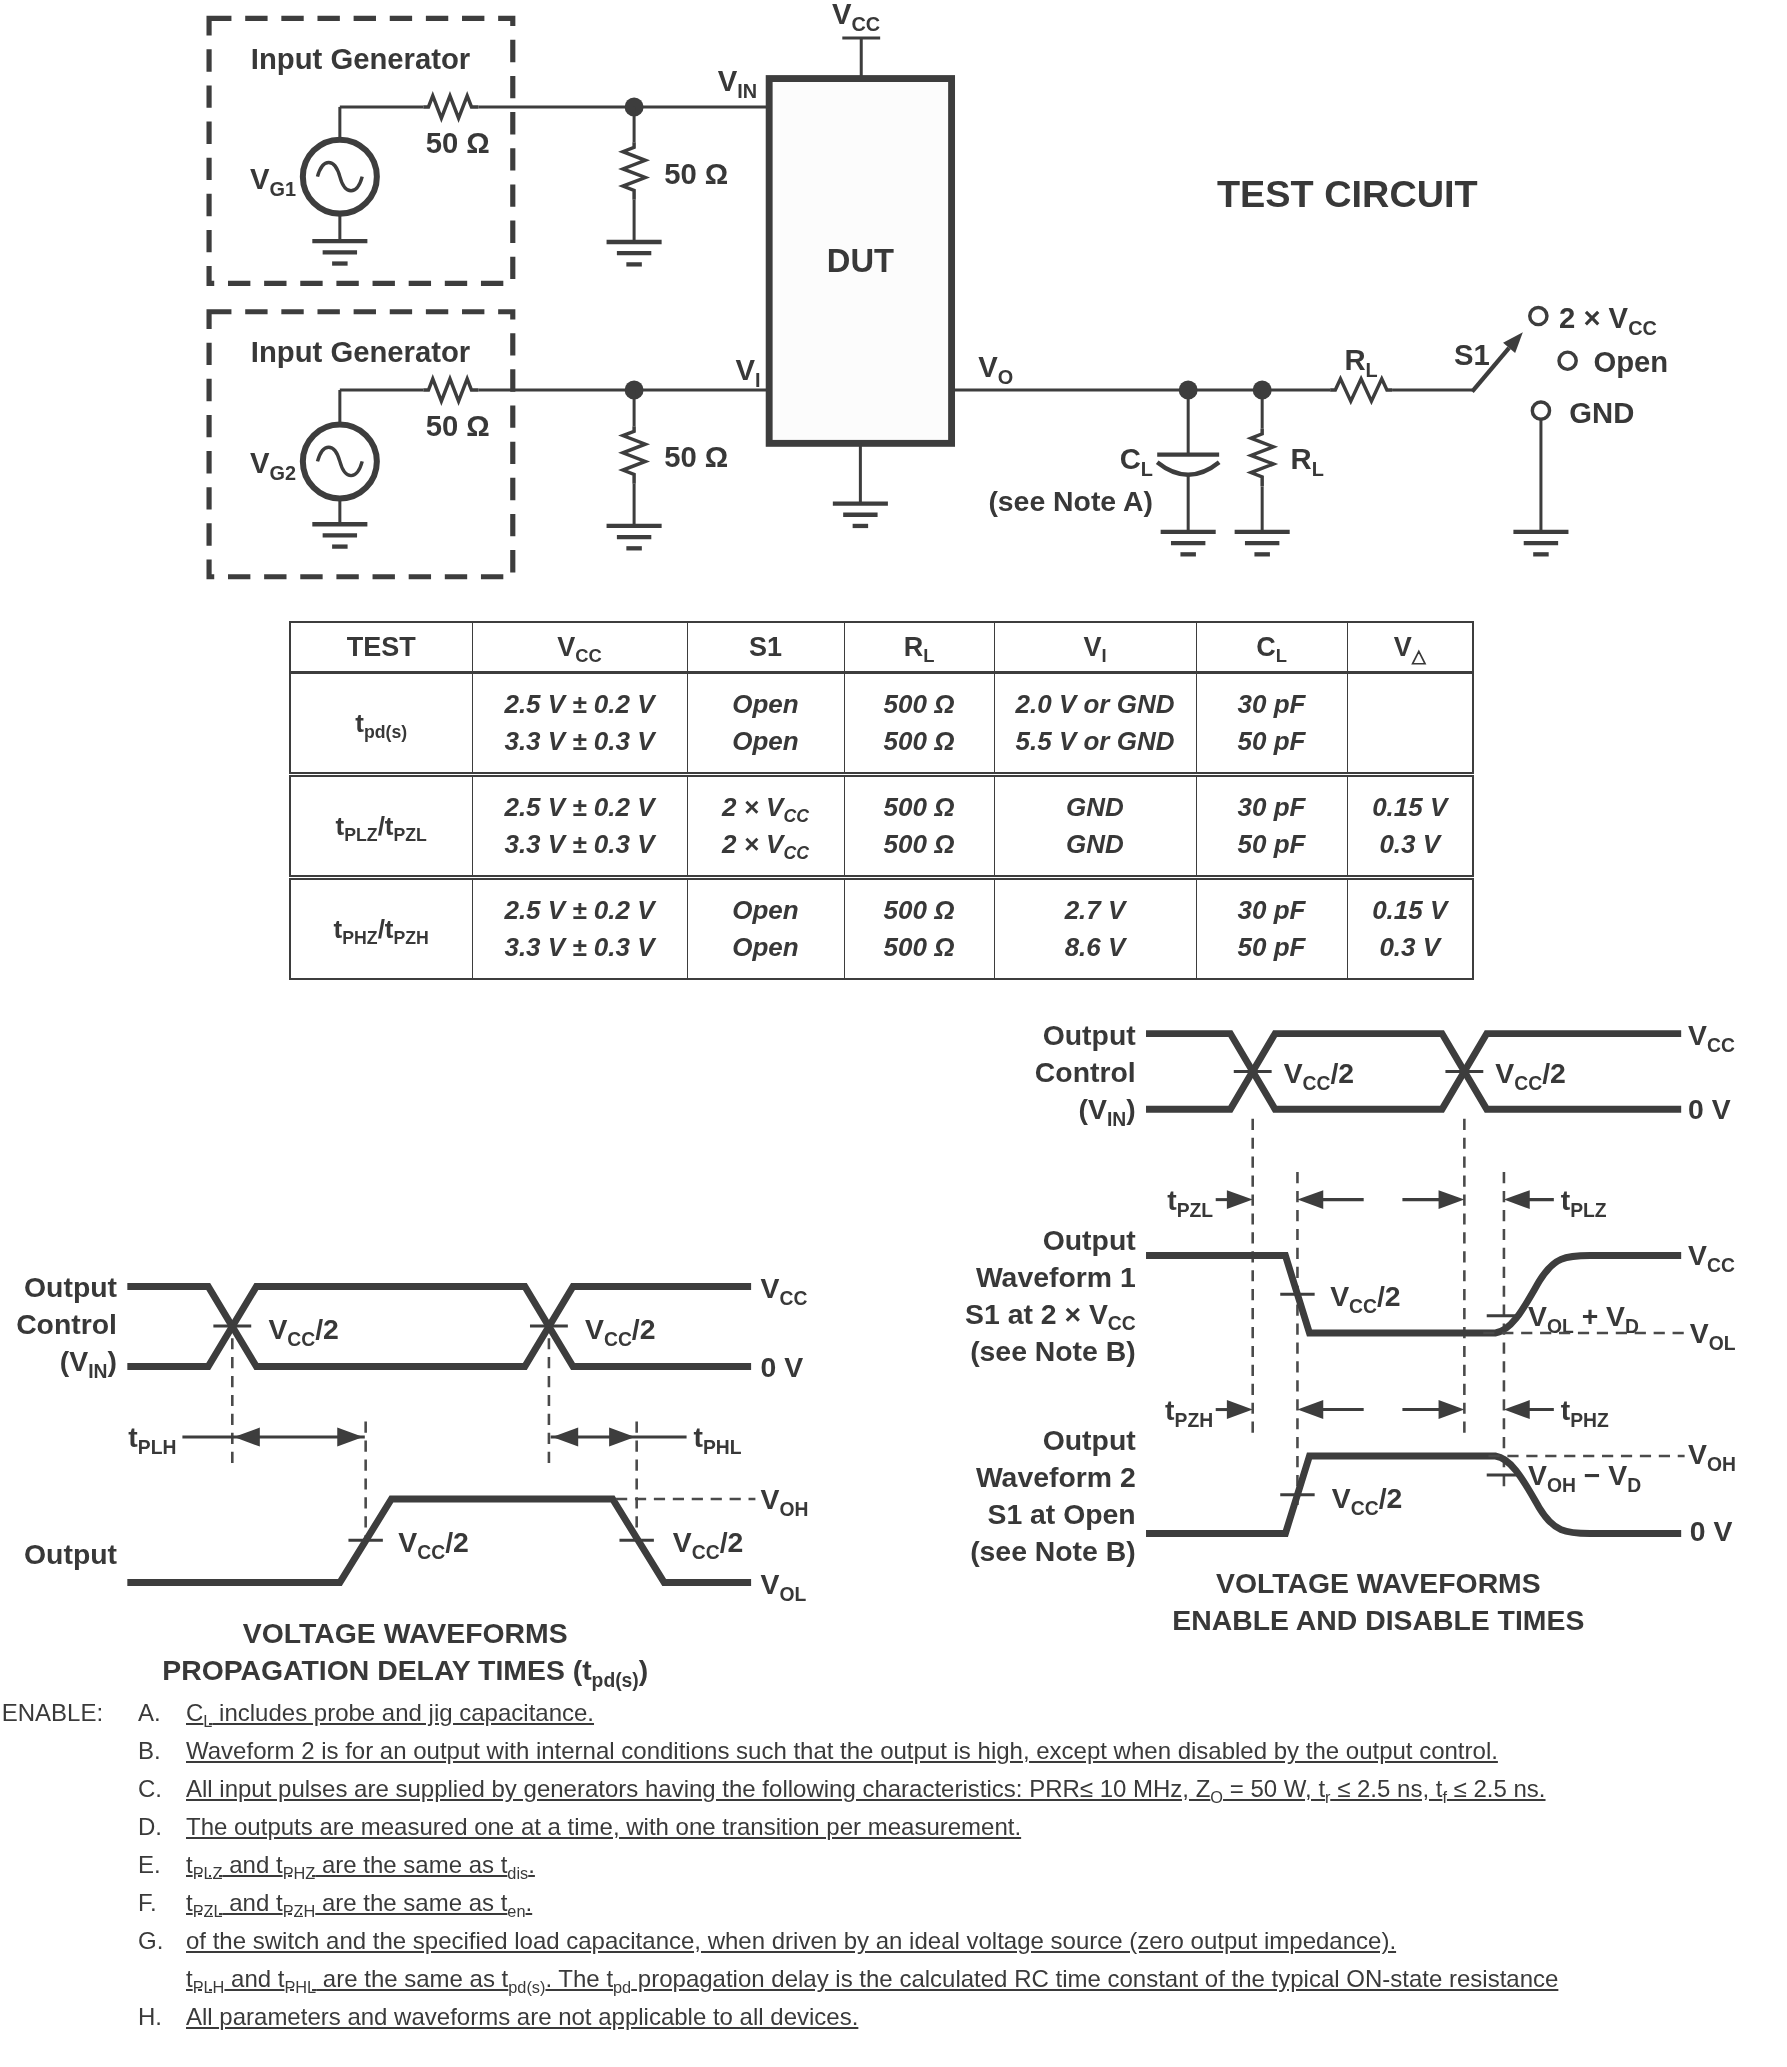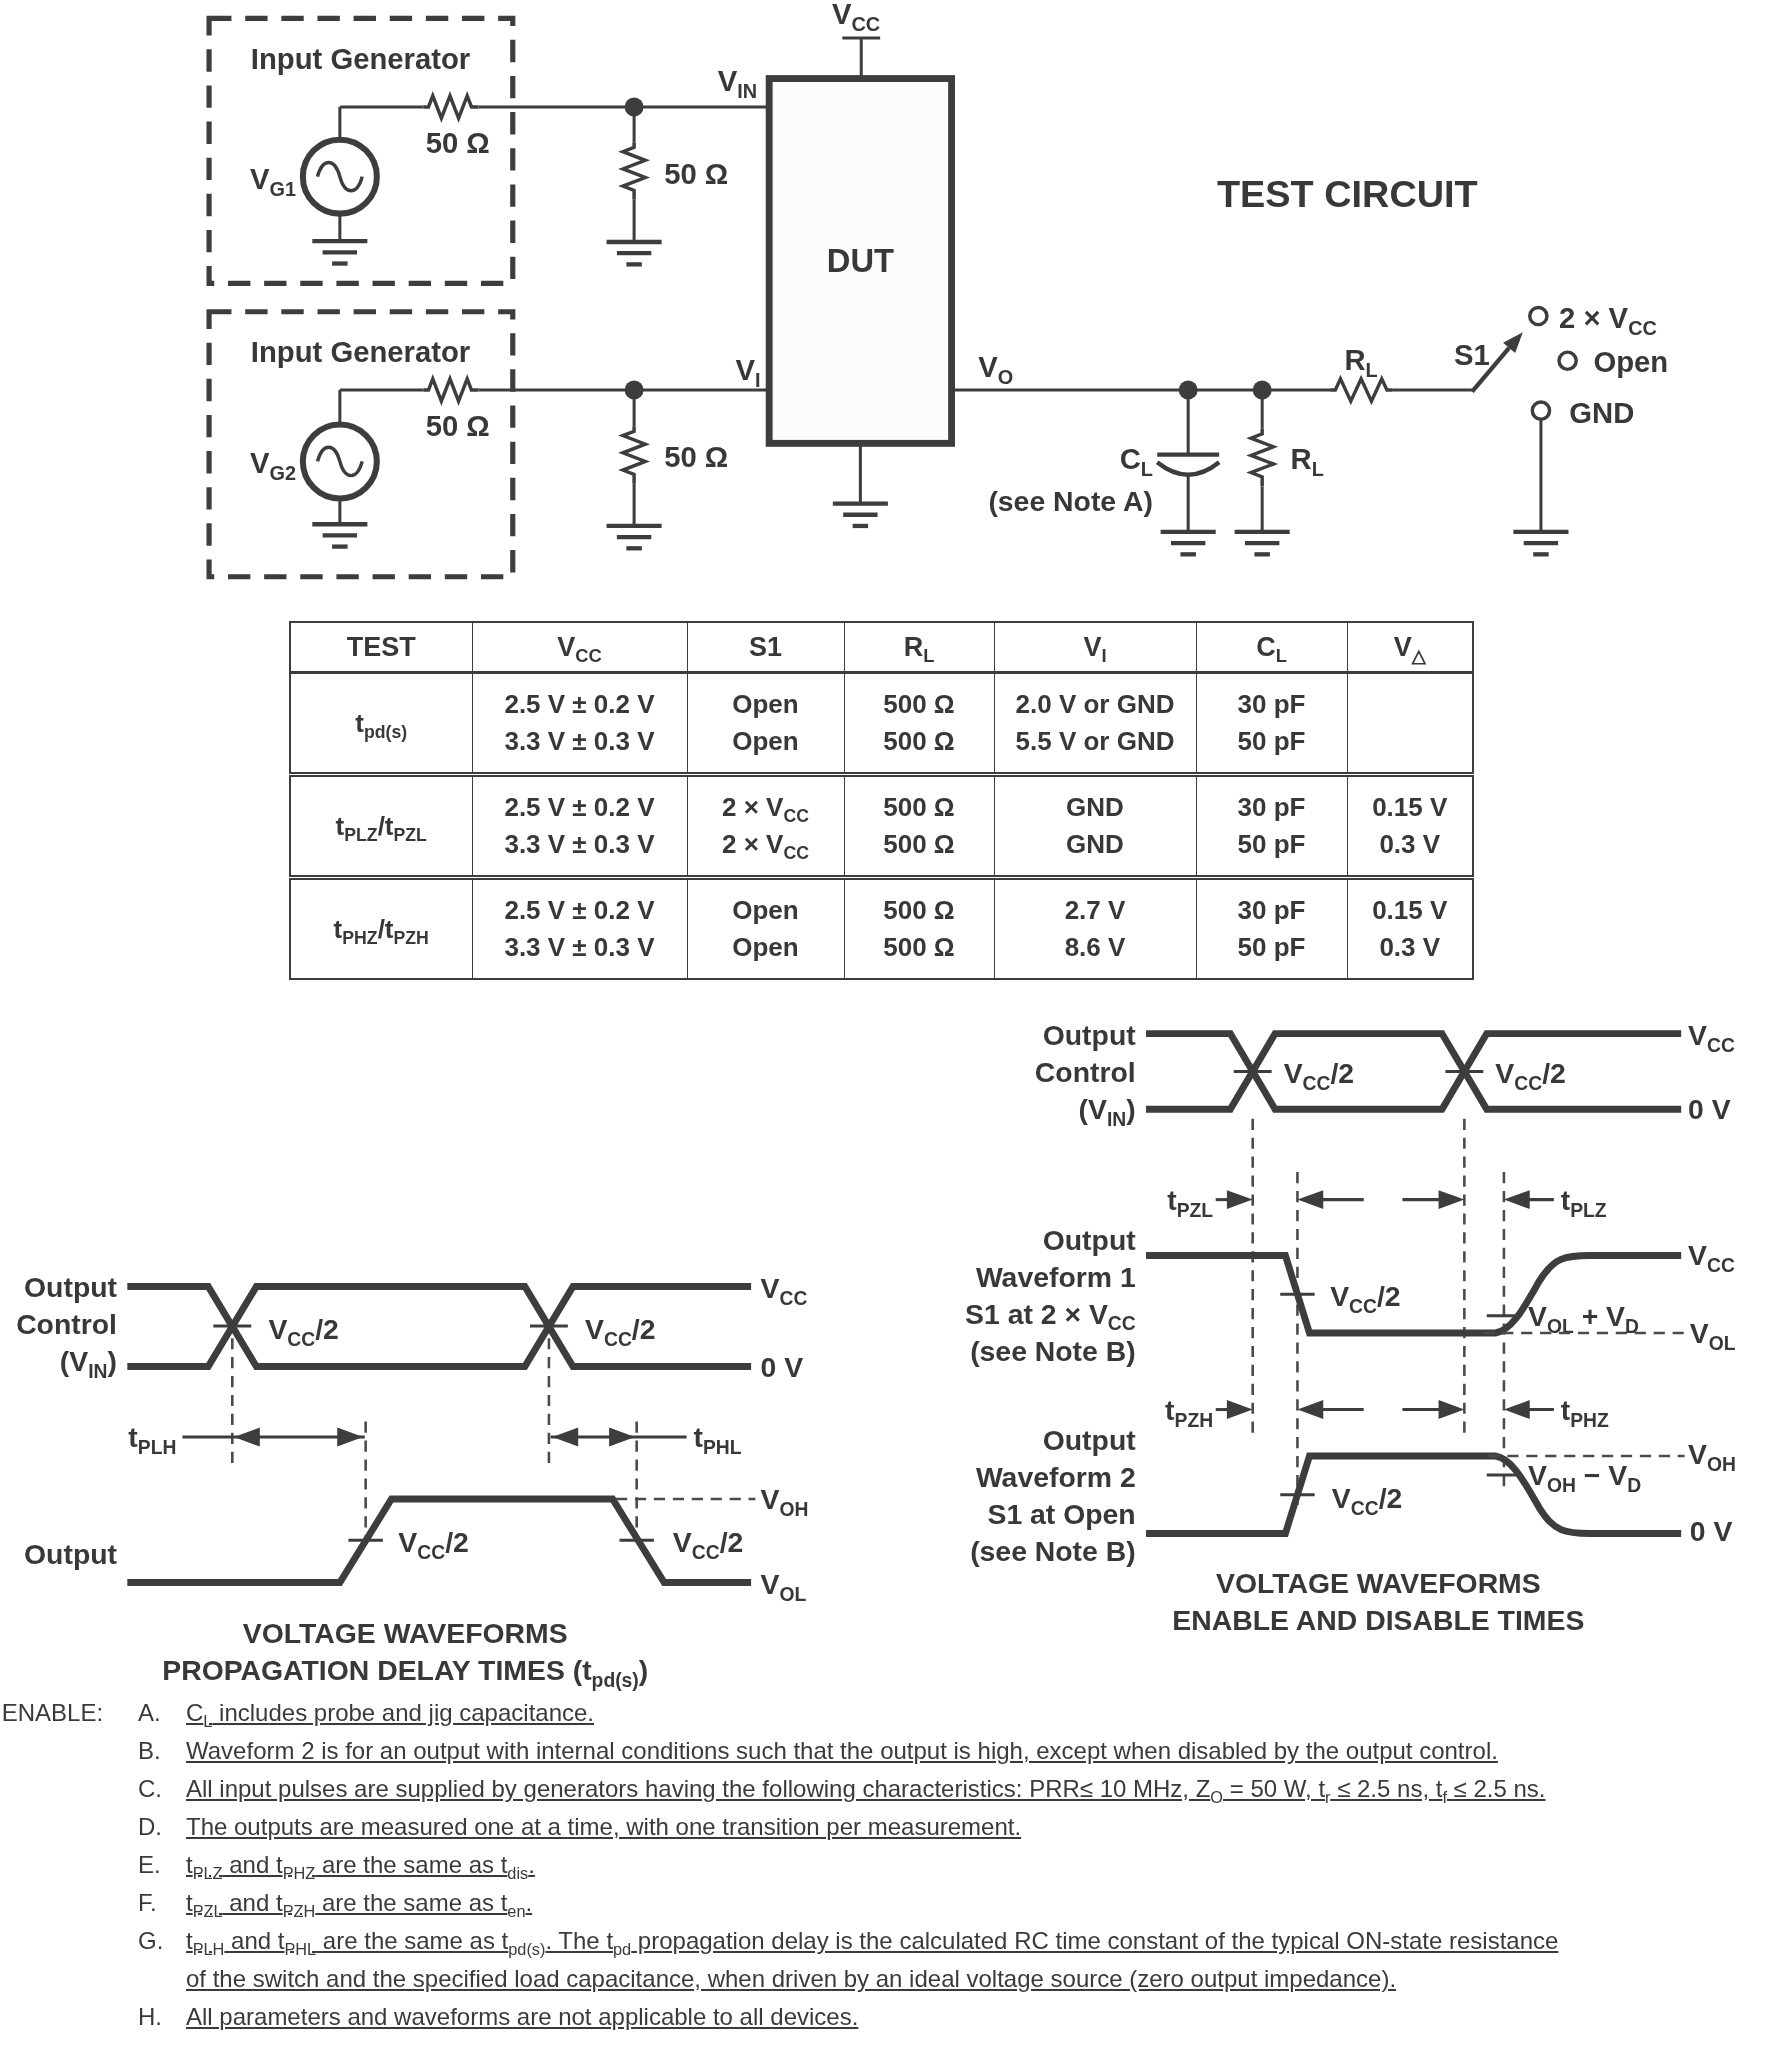--- a/index.html
+++ b/index.html
@@ -15,21 +15,21 @@
   .tick{stroke:#3d3d3d;stroke-width:3.5;fill:none;}
   .ah{fill:#3d3d3d;stroke:none;}
   
   #ttable{position:absolute;left:289px;top:621px;width:1184px;border-collapse:collapse;
           table-layout:fixed;text-align:center;font-weight:bold;font-size:26px;color:#383838;}
   #ttable,#ttable th,#ttable td{border:1.7px solid #3d3d3d;}
   #ttable{border:2.6px solid #3d3d3d;}
   #ttable th{height:46px;font-size:27px;border-bottom:3.4px solid #3d3d3d;text-align:center;}
   #ttable td{height:98px;padding:0;}
   #ttable tbody tr+tr td{border-top:5.2px double #3d3d3d;}
-  #ttable .cl{line-height:37px;}
+  #ttable .cl{line-height:37px;font-style:italic;}
   sub{font-size:68%;line-height:0;}
   
   #notes{position:absolute;left:0;top:1694px;width:1784px;font-size:24px;line-height:38px;color:#3a3a3a;}
   #notes .heading{position:absolute;left:1.7px;top:0;}
   #notes .note{display:flex;margin-left:138px;}
   #notes .nl{width:48px;flex:none;}
   #notes .nt{flex:1;max-width:1599px;text-decoration:underline;}
 </style>
 </head>
 <body>
@@ -422,22 +422,22 @@
   </div>
   <div class="note">
     <span class="nl">F.</span>
     <span class="nt">
           <div>t<sub>PZL</sub> and t<sub>PZH</sub> are the same as t<sub>en</sub>.</div>
         </span>
   </div>
   <div class="note">
     <span class="nl">G.</span>
     <span class="nt">
+      <div>of the switch and the specified load capacitance, when driven by an ideal voltage source (zero output impedance).</div>
       <div>t<sub>PLH</sub> and t<sub>PHL</sub> are the same as t<sub>pd(s)</sub>. The t<sub>pd</sub> propagation delay is the calculated RC time constant of the typical ON-state resistance</div>
-      <div>of the switch and the specified load capacitance, when driven by an ideal voltage source (zero output impedance).</div>
     </span>
   </div>
   <div class="note">
     <span class="nl">H.</span>
     <span class="nt">
           <div>All parameters and waveforms are not applicable to all devices.</div>
         </span>
   </div>
 </div>
 

